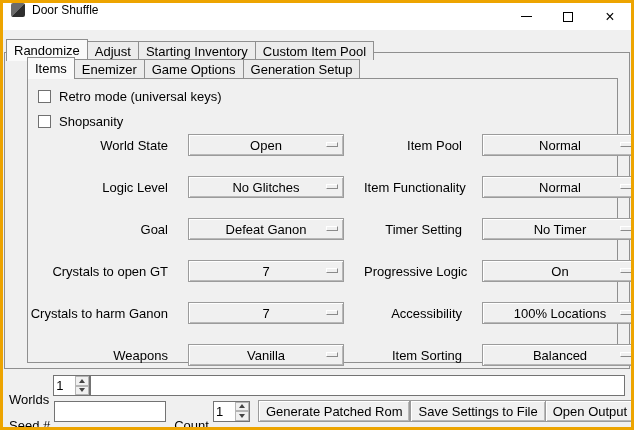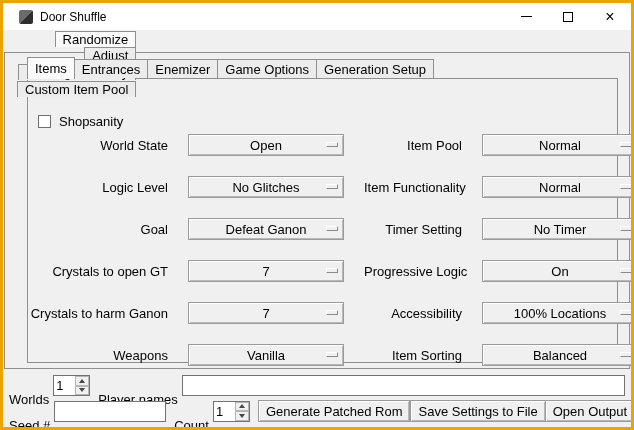--- a/index.html
+++ b/index.html
@@ -9,33 +9,33 @@
     border: 3px solid #eda400;
     background: #f0f0f0;
     position: relative;
     font-family: "Liberation Sans", sans-serif;
     font-size: 13px; color: #000;
     overflow: hidden;
   }
   .win-inner { position: absolute; inset: 0; }
 
   
-  .titlebar { position: absolute; top: 0; left: 0; right: 0; height: 27px; background: #ffffff; display: flex; align-items: center; padding-left: 16px; }
+  .titlebar { position: absolute; top: 0; left: 0; right: 0; height: 27px; background: #ffffff; display: flex; align-items: flex-start; padding-left: 8px; }
   .app-icon { width: 14px; height: 14px; margin-right: 7px; border-radius: 2px;
     background: linear-gradient(135deg, #6b6b6b 0 50%, #2e2e2e 50% 100%); }
   .title { font-size: 12px; }
   .win-controls { position: absolute; right: 0; top: 0; height: 100%; display: flex; }
   .win-btn { width: 42px; height: 100%; display: flex; align-items: center; justify-content: center; cursor: default; }
   .min-glyph { width: 11px; height: 1px; background: #000; }
   .max-glyph { width: 10px; height: 10px; border: 1px solid #000; }
   .close-glyph { font-size: 16px; line-height: 1; }
 
   
   .tabs { position: absolute; display: flex; align-items: flex-end; z-index: 3; }
-  .tabs-outer { top: 28px; left: 15px; height: 30px; flex-direction: column; }
+  .tabs-outer { top: 28px; left: 3px; height: 30px; }
   .tabs-inner { top: 54px; left: 24px; height: 22px; }
   .tab { height: 19px; margin-bottom: 1px; padding: 0 7px; border: 1px solid #8f8f8f; border-bottom: none;
     background: #ececec; display: flex; align-items: center; white-space: nowrap; cursor: default; }
   .tab + .tab { margin-left: -1px; }
   .tab.sel { height: 22px; margin-bottom: 0; background: #fafafa; position: relative; z-index: 2; }
 
   
   .panel { position: absolute; border: 1px solid #8f8f8f; background: #f0f0f0; }
   .panel-outer { top: 49px; left: 1px; width: 626px; height: 317px; }
   .panel-inner { top: 75px; left: 24px; width: 591px; height: 285px; }
@@ -107,28 +107,31 @@
       <div class="tab sel">Randomize</div>
       <div class="tab">Adjust</div>
       <div class="tab">Starting Inventory</div>
       <div class="tab">Custom Item Pool</div>
     </div>
 
     <div class="panel panel-outer"></div>
 
     <div class="tabs tabs-inner">
       <div class="tab sel">Items</div>
-      <div class="tab">Entrances</div>
       <div class="tab">Enemizer</div>
       <div class="tab">Game Options</div>
       <div class="tab">Generation Setup</div>
     </div>
 
     <div class="panel panel-inner">
 
+      <div class="checkbox-row cb-retro">
+        <span class="checkbox-box"></span>
+        <span class="lbl">Retro mode (universal keys)</span>
+      </div>
       <div class="checkbox-row cb-shop">
         <span class="checkbox-box"></span>
         <span class="lbl">Shopsanity</span>
       </div>
 
       <div class="form-grid">
 
         <div class="f-label">World State</div>
         <div class="dropdown">
           <span class="dd-value">Open</span>
@@ -203,21 +206,20 @@
         <input class="spin-input" value="1" style="">
         <div class="spin-btns">
           <div class="spin-btn">
               <span class="tri-up"></span>
             </div>
           <div class="spin-btn">
               <span class="tri-down"></span>
             </div>
         </div>
       </div>
-      <span class="lbl ml8 mr4">Player names</span>
       <input class="entry grow" value="" style="">
     </div>
 
     <div class="bottom-row row-seed">
       <span class="lbl mr4">Seed #</span>
       <input class="entry seed-entry" value="" style="">
       <span class="lbl ml8 mr4">Count</span>
       <div class="spinbox">
         <input class="spin-input" value="1" style="">
         <div class="spin-btns">

